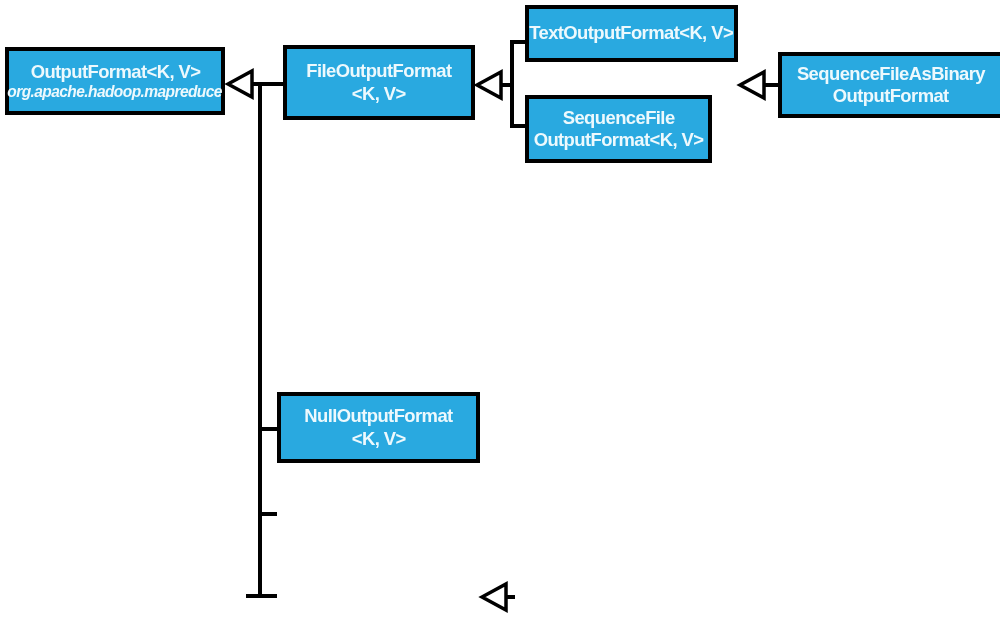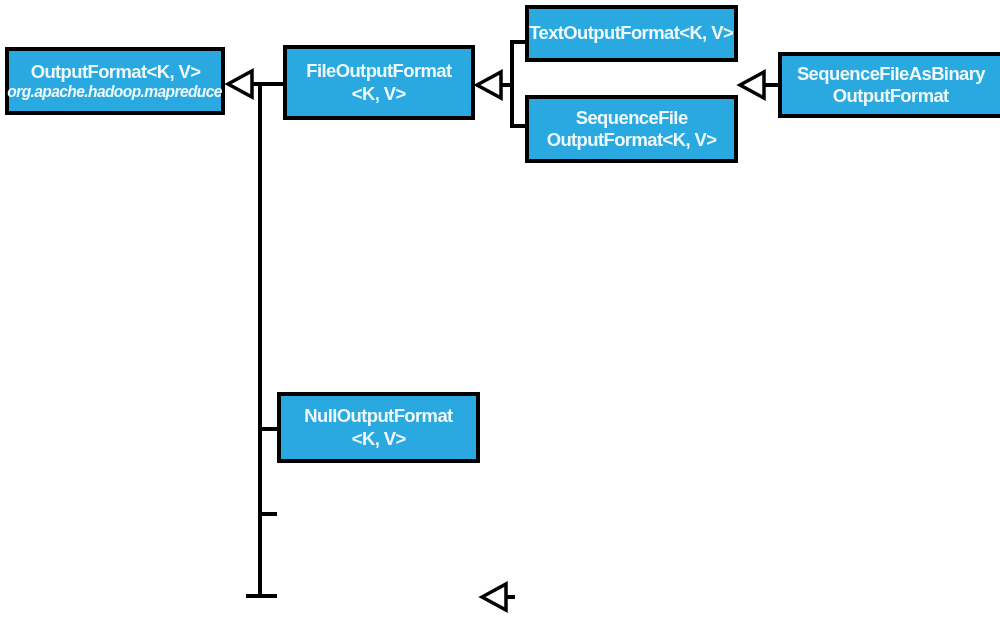--- a/index.html
+++ b/index.html
@@ -47,21 +47,21 @@
     font-style: italic;
     line-height: 1.1;
     letter-spacing: -0.6px;
     white-space: nowrap;
     transform: scaleX(0.97);
   }
   
   #n-outputformat   { left: 5px;   top: 47px;  width: 220px; height: 68px; }
   #n-fileoutput     { left: 283px; top: 45px;  width: 192px; height: 75px; }
   #n-textoutput     { left: 525px; top: 5px;   width: 213px; height: 57px; }
-  #n-seqfileoutput  { left: 525px; top: 95px;  width: 213px; height: 68px; }
+  #n-seqfileoutput  { left: 525px; top: 95px;  width: 187px; height: 68px; }
   #n-seqfilebinary  { left: 778px; top: 52px;  width: 226px; height: 66px; }
   #n-nulloutput     { left: 277px; top: 392px; width: 203px; height: 71px; }
   #n-dboutput       { left: 277px; top: 479px; width: 203px; height: 69px; }
   #n-filteroutput   { left: 277px; top: 565px; width: 203px; height: 69px; }
   #n-lazyoutput     { left: 515px; top: 563px; width: 230px; height: 70px; }
 </style>
 </head>
 <body>
 
 <div id="canvas">

